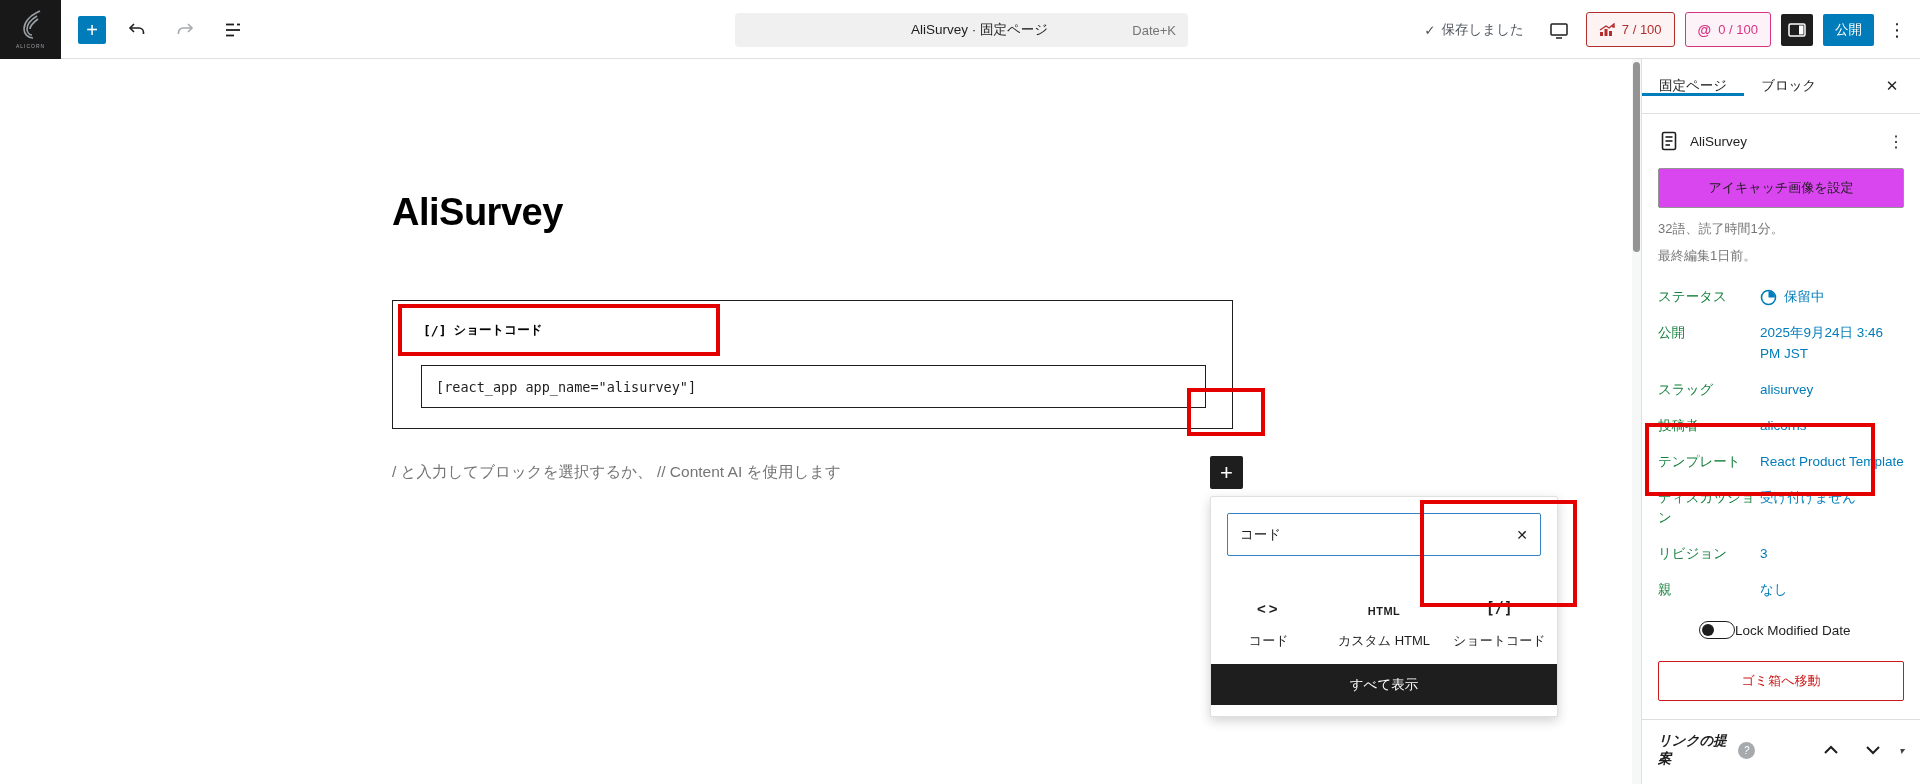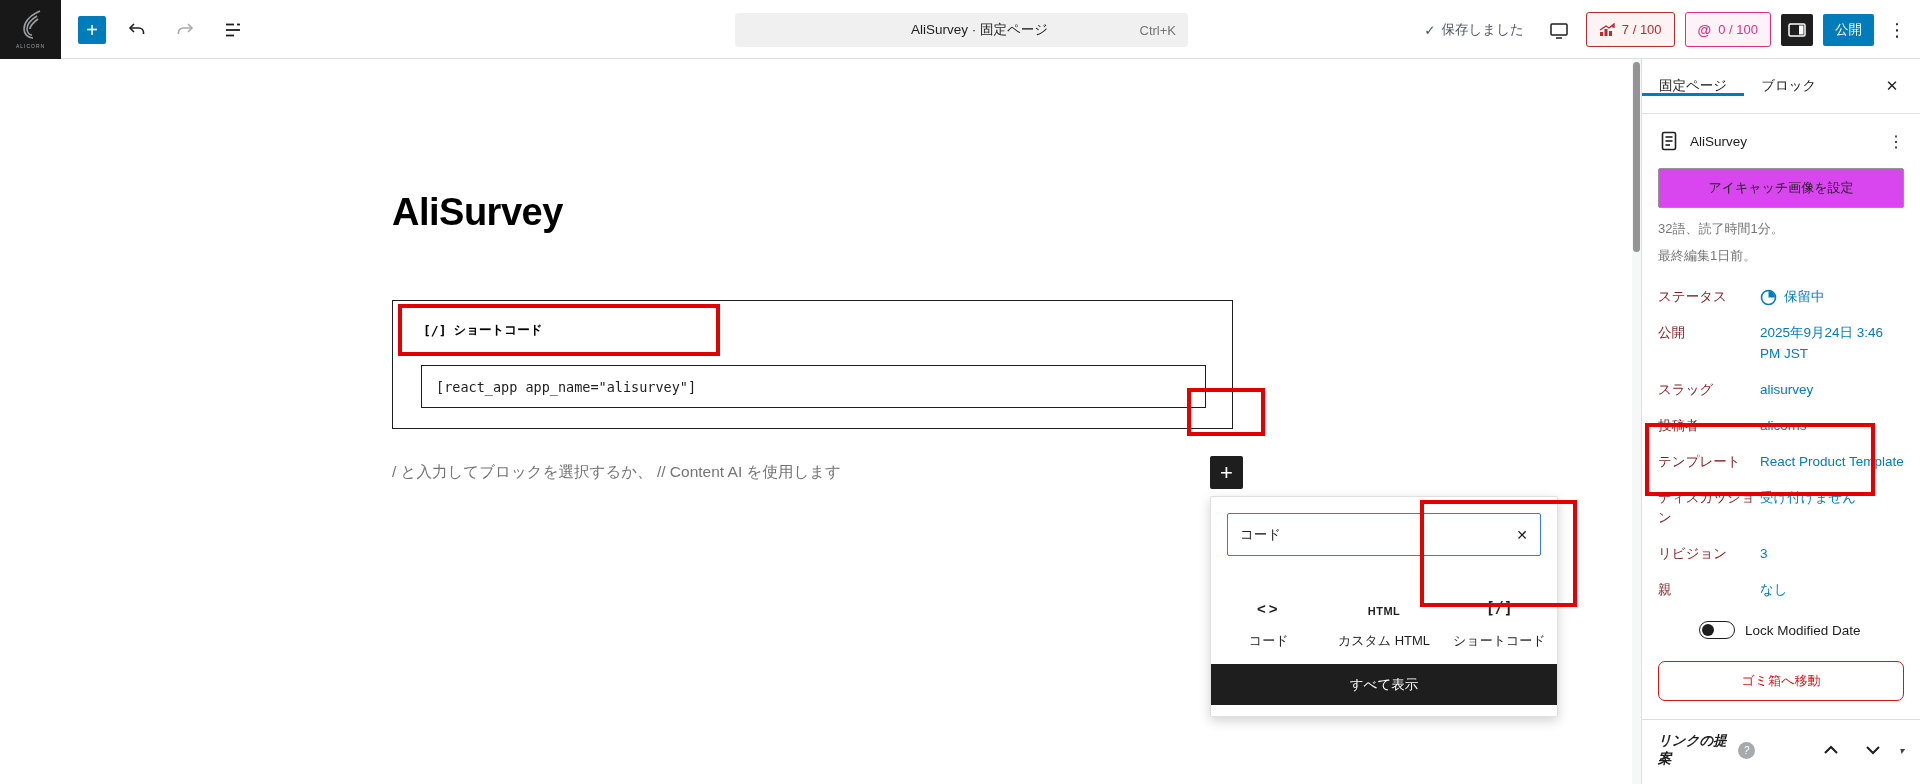--- a/index.html
+++ b/index.html
@@ -61,27 +61,27 @@
   .sb-close { margin-left:auto; background:none; border:none; font-size:15px; color:#1e1e1e; width:40px; cursor:pointer; }
   .sb-body { padding:16px 16px 0 16px; }
   .doc-row { display:flex; align-items:center; gap:10px; }
   .doc-row .title { font-size:13.5px; }
   .doc-row .more { margin-left:auto; background:none; border:none; font-size:16px; color:#1e1e1e; cursor:pointer; }
   .featured-btn { margin-top:16px; width:100%; height:40px; background:#d946ef; border:1px solid #949494; border-radius:2px; font-size:13px; color:#1e1e1e; cursor:pointer; }
   .meta-line { margin-top:12px; font-size:13px; color:#757575; }
   .meta-line + .meta-line { margin-top:9px; }
   .rows { margin-top:22px; }
   .row { display:flex; margin-bottom:15px; font-size:13.5px; line-height:1.55; }
-  .row .lbl { width:102px; flex:none; color:#7f1d1d; }
+  .row .lbl { width:102px; flex:none; color:#15803d; }
   .row .val { flex:1; color:#007cba; cursor:pointer; }
   .status-val { display:flex; align-items:center; gap:7px; }
-  .toggle-row { display:flex; align-items:center; gap:10px; margin:20px 0 22px; font-size:13.5px;padding-left:41px; }
+  .toggle-row { display:flex; align-items:center; margin:20px 0 22px; font-size:13.5px;padding-left:41px; }
   .toggle { width:36px; height:18px; border:1.5px solid #1e1e1e; border-radius:10px; background:#fff; position:relative; cursor:pointer; }
   .toggle .knob { position:absolute; left:2px; top:1.5px; width:12px; height:12px; border-radius:50%; background:#1e1e1e; }
-  .trash-btn { width:100%; height:40px; background:#fff; border:1px solid #cc1818; border-radius:7px; color:#cc1818; font-size:13px; cursor:pointer; }
+  .trash-btn { width:100%; height:40px; background:#fff; border:1px solid #cc1818; border-radius:2px; color:#cc1818; font-size:13px; cursor:pointer; }
   .sb-divider { border-top:1px solid #ddd; margin:18px -16px 0; }
   .link-sugg { display:flex; align-items:center; padding:12px 0 10px;font-style:italic; }
   .ls-title { width:78px; font-size:13.5px; font-weight:bold; line-height:1.35; }
   .ls-help { width:17px; height:17px; border-radius:50%; background:#a7aaad; color:#fff; font-size:10px; display:flex; align-items:center; justify-content:center; margin-left:2px; }
   .ls-btn { background:none; border:none; cursor:pointer; padding:2px; }
   .ls-chevrons { margin-left:auto; display:flex; align-items:center; gap:22px; }
   .ls-caret { color:#444; font-size:10px; margin-left:16px; }
 
   
   .anno { position:absolute; border:4px solid #e50000; background:transparent; z-index:50; pointer-events:none; }
@@ -135,21 +135,21 @@
             <line x1="15" y1="5.5" x2="18" y2="5.5"></line>
           <line x1="4" y1="11" x2="18" y2="11"></line>
           <line x1="4" y1="16.5" x2="12" y2="16.5"></line>
         </svg>
       </span>
     </button>
   </div>
 
   <div class="doc-pill">
     <span>AliSurvey · 固定ページ</span>
-    <span class="shortcut">Ctrl+K</span>
+    <span class="shortcut">Date+K</span>
   </div>
 
   <div class="tb-right">
     <span class="saved">
       <span>✓</span>
       <span>保存しました</span>
     </span>
     <button class="icon-btn">
       <span>
         <svg width="24" height="24" viewBox="0 0 24 24" fill="none" stroke="#1e1e1e" stroke-width="1.5">

